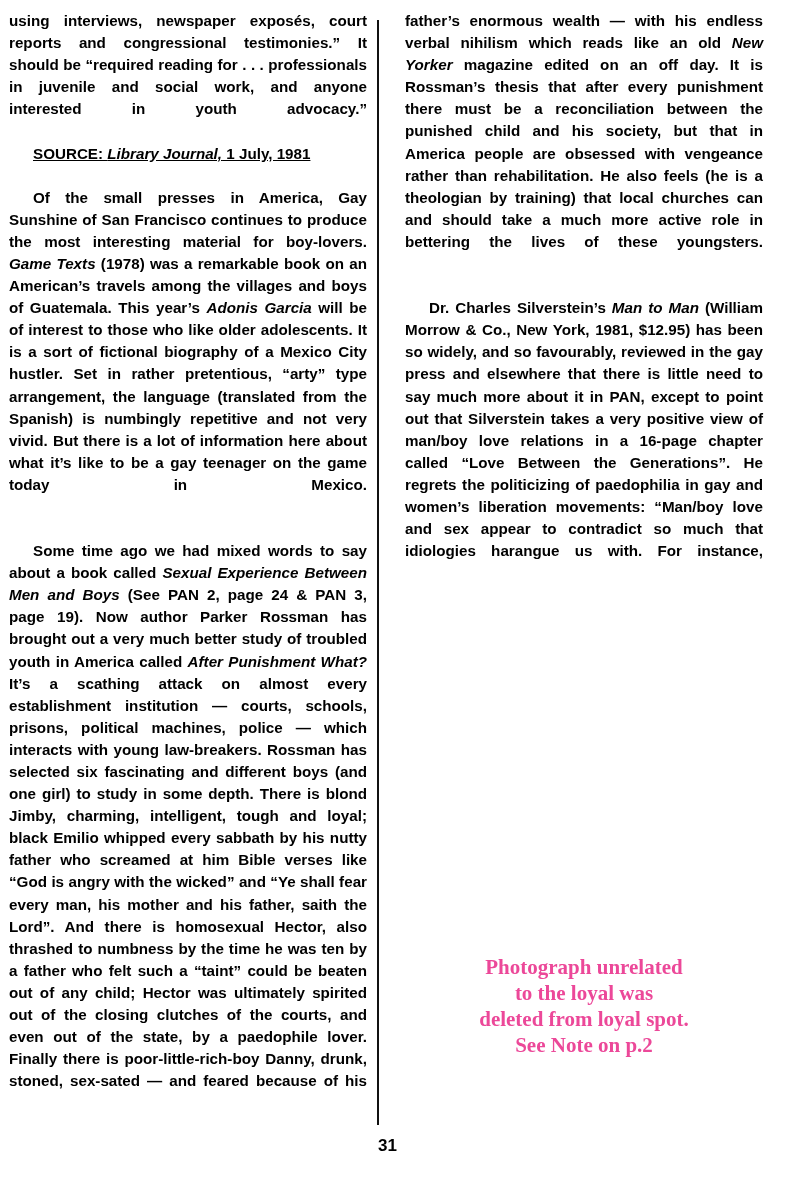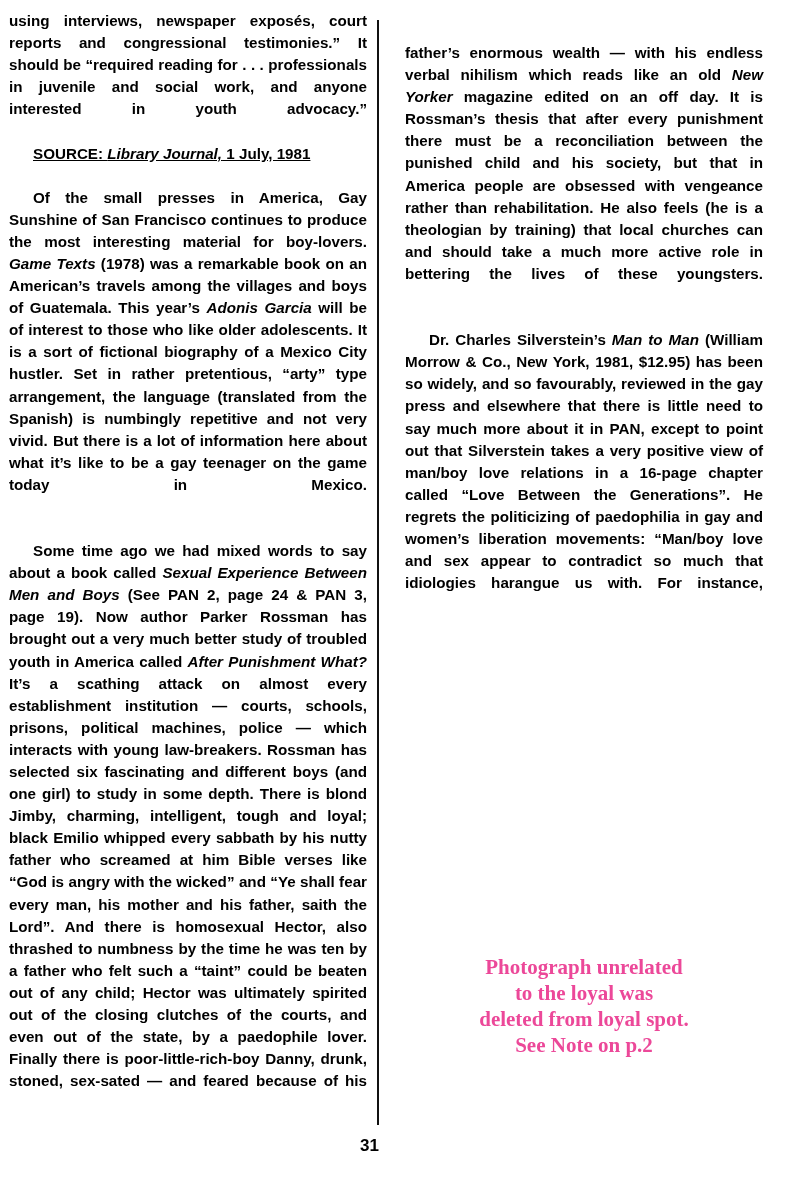--- a/index.html
+++ b/index.html
@@ -33,21 +33,21 @@
     background: #111111;
   }
 
   
   .col {
     position: absolute;
     top: 10px;
     width: 358px;
   }
   .col-left  { left: 9px; }
-  .col-right { left: 405px; margin-top: 32px; }
+  .col-right { left: 405px; }
 
   
   .para {
     margin: 0 0 0 0;
     font-size: 15.2px;
     line-height: 22.1px;
     text-align: justify;
     text-justify: inter-word;
     font-weight: 600;
     letter-spacing: 0px;
@@ -80,21 +80,21 @@
     font-weight: bold;
     font-size: 21px;
     line-height: 26px;
     color: #ec4899;
   }
   .photo-note div { white-space: nowrap; }
 
   
   .folio {
     position: absolute;
-    left: 360px;
+    left: 378px;
     top: 1136px;
     width: 54px;
     text-align: left;
     font-size: 17px;
     font-weight: bold;
     line-height: 20px;
   }
 </style>
 </head>
 <body>

